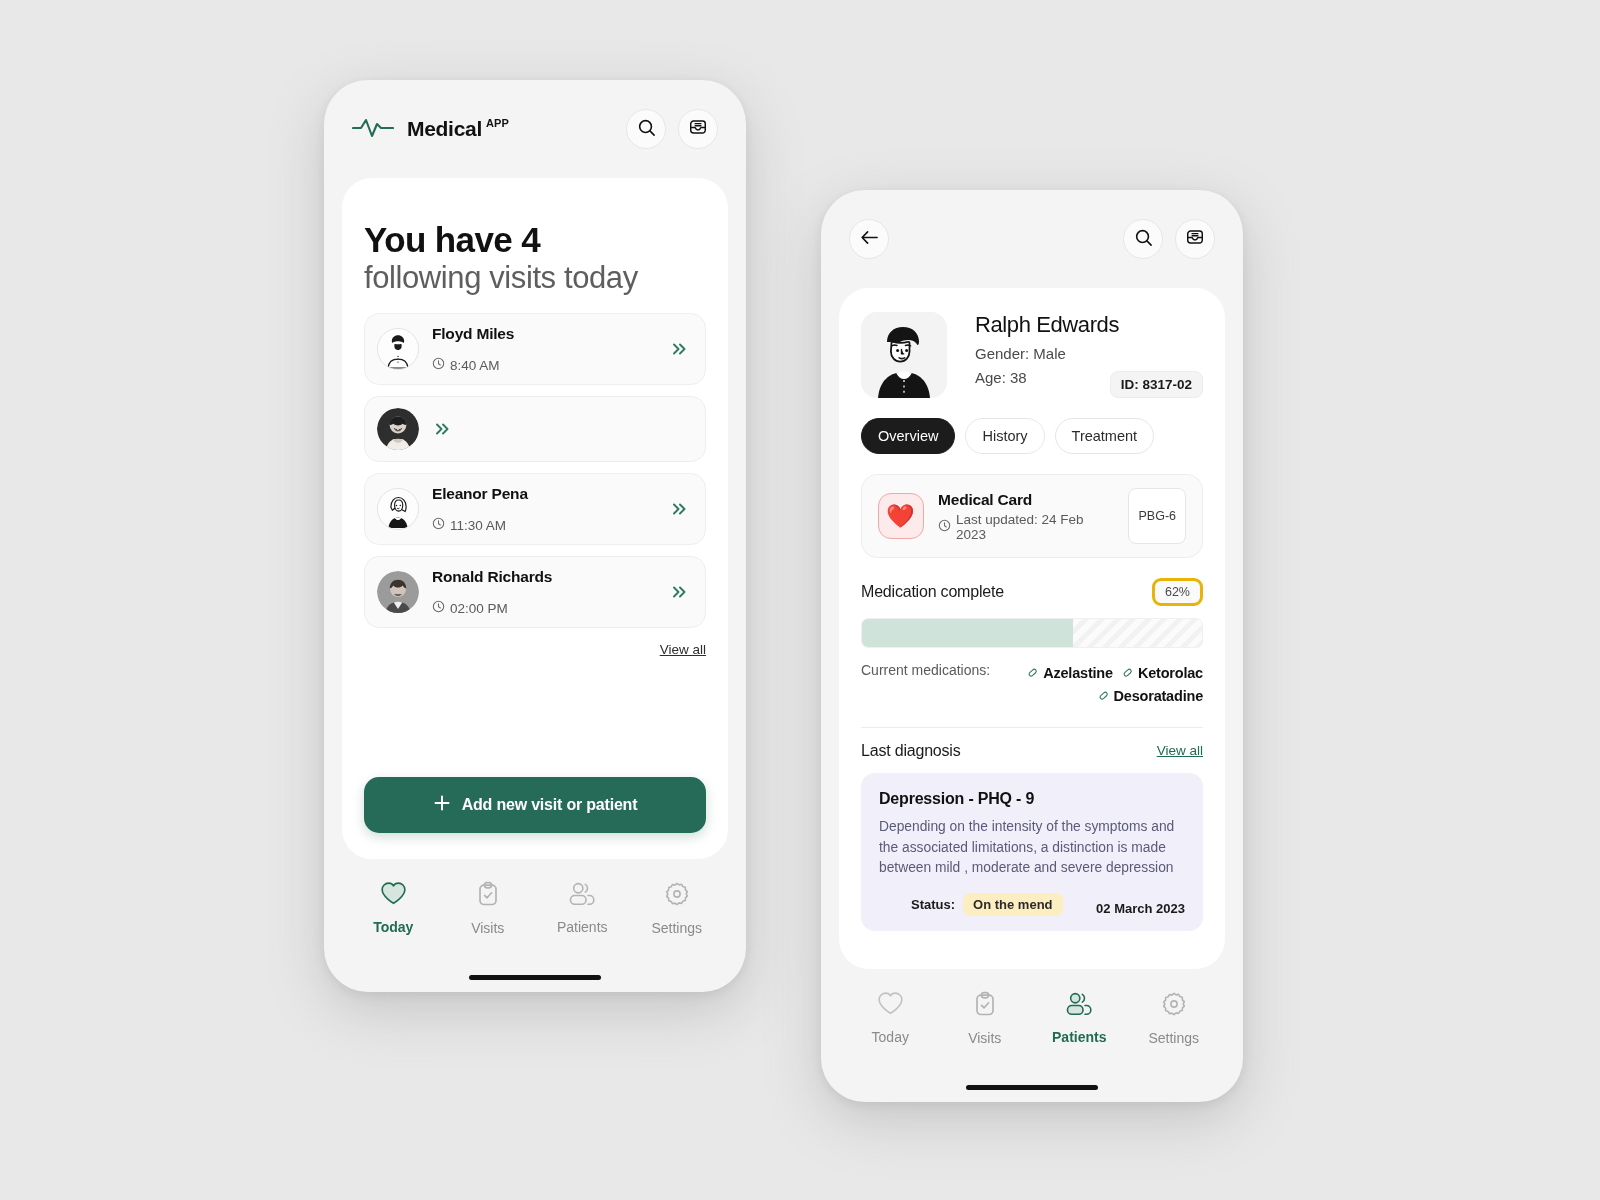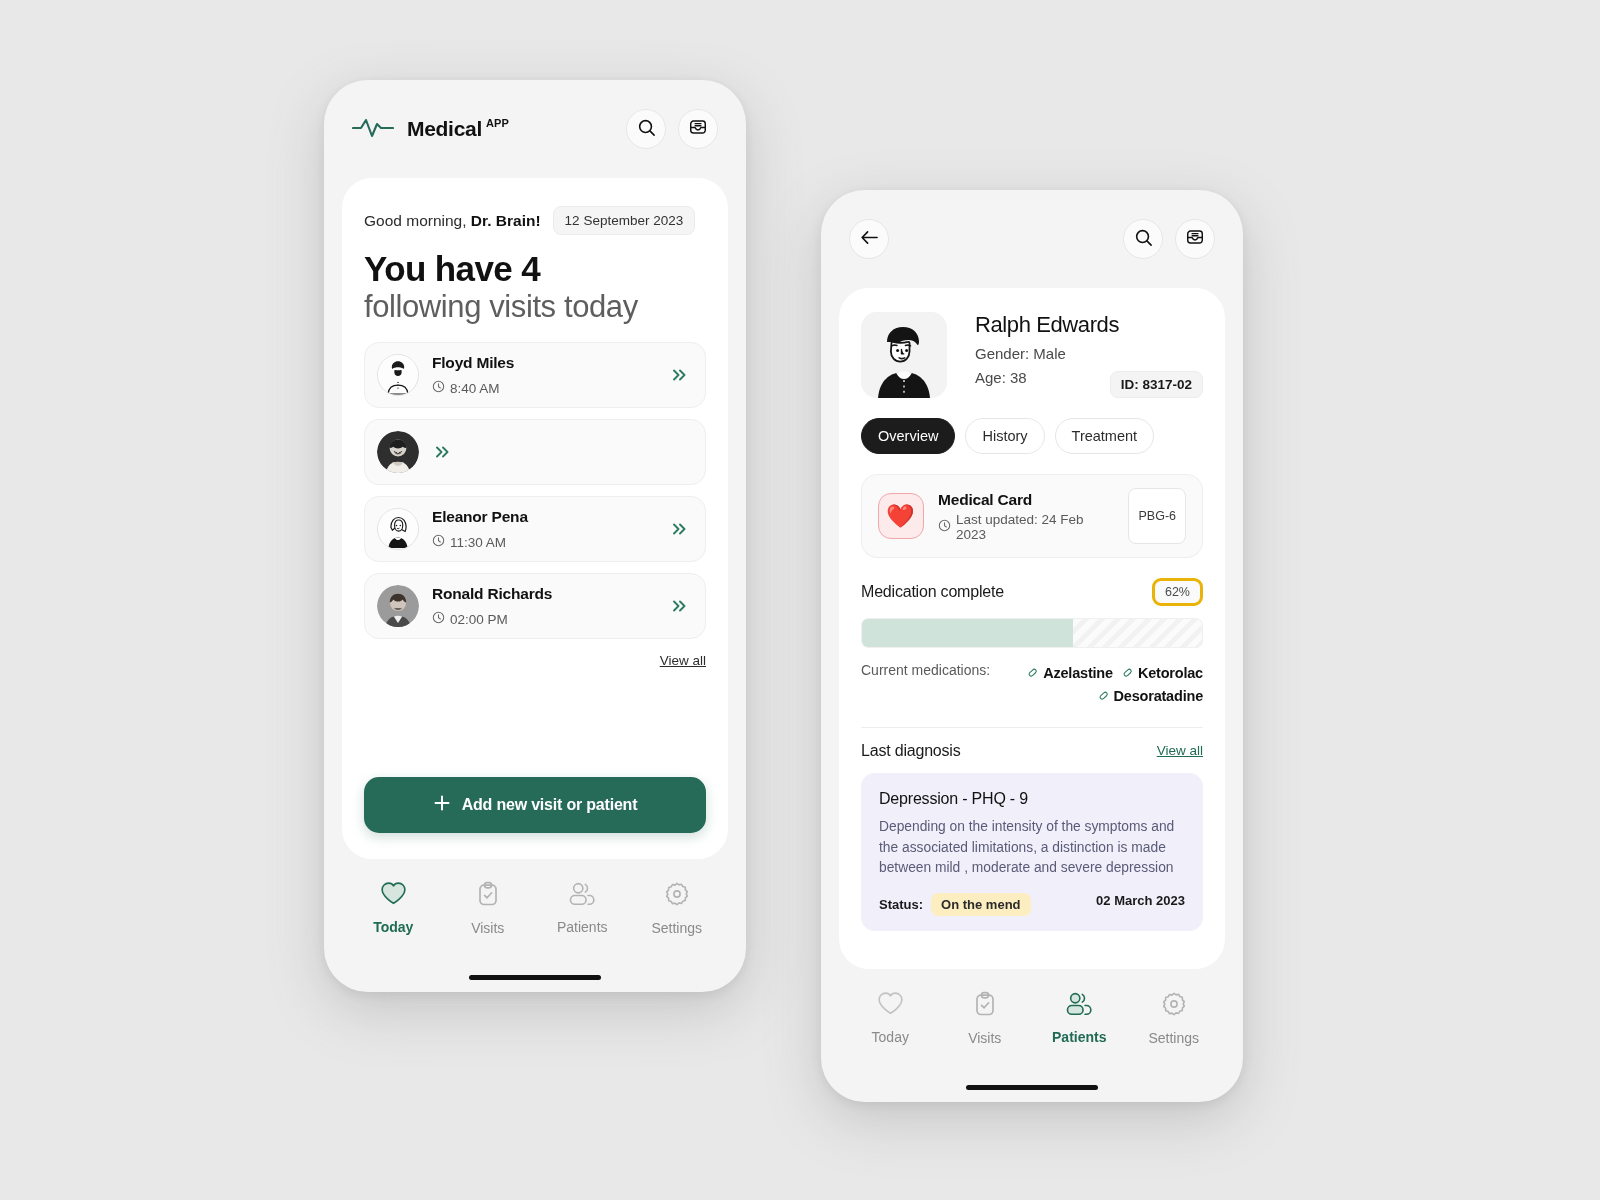--- a/index.html
+++ b/index.html
@@ -69,21 +69,21 @@
   }
   .avatar {
     width: 42px; height: 42px; border-radius: 50%; flex: none;
     background: #f0f0f0; overflow: hidden;
     display: flex; align-items: flex-end; justify-content: center;
   }
   .avatar.ring { border: 1px solid #e3e3e3; background: #fdfdfd; }
   .visit-txt { flex: 1 1 auto; min-width: 0; }
   .visit-name { font-size: 15.5px; font-weight: 700; color: #111; letter-spacing: -.2px; }
   .visit-time {
-    font-size: 13.5px; color: #5a5a5a; margin-top: 8px;
+    font-size: 13.5px; color: #5a5a5a; margin-top: 14px;
     display: flex; align-items: center; gap: 5px;
   }
   .chev { flex: none; display: flex; }
 
   .viewall-row { display: flex; justify-content: flex-end; margin-top: 14px; }
   .viewall {
     font-size: 13.5px; color: #2d2d2d; text-decoration: underline;
     cursor: pointer;
   }
   .viewall.green { color: #1f6b53; text-decoration-color: #1f6b53; }
@@ -186,24 +186,24 @@
   .capsule { display: inline-block; vertical-align: -1px; margin-right: 4px; }
 
   .divider { height: 1px; background: #ededed; margin: 18px 0 0; }
   .diag-head {
     display: flex; align-items: center; justify-content: space-between; margin-top: 14px;
   }
   .diag-title { font-size: 16px; color: #1a1a1a; letter-spacing: -.2px; }
   .diag-card {
     margin-top: 13px; background: #f0effa; border-radius: 14px; padding: 17px 18px 15px;
   }
-  .diag-name { font-size: 16px; font-weight: 400; color: #111; letter-spacing: -.2px; }
+  .diag-name { font-size: 16px; font-weight: 700; color: #111; letter-spacing: -.2px; }
   .diag-body { font-size: 13.8px; color: #5b5a78; line-height: 1.5; margin-top: 9px; }
   .diag-foot {
-    display: flex; align-items: flex-start; justify-content: space-between; margin-top: 14px;
+    display: flex; align-items: flex-end; justify-content: space-between; margin-top: 14px; margin-left: 32px;
   }
   .status-wrap { display: flex; align-items: center; gap: 8px; }
   .status-label { font-size: 13px; font-weight: 700; color: #1a1a1a; }
   .status-badge {
     font-size: 13px; font-weight: 700; color: #2b2b2b;
     background: #fdeec2; border-radius: 7px; padding: 4px 10px;
   }
   .diag-date { font-size: 13px; font-weight: 700; color: #1a1a1a; }
 </style>
 </head>
@@ -241,27 +241,20 @@
               <path d="M3 11.5 h4.2 a1 1 0 0 1 .95.7 a3 3 0 0 0 5.7 0 a1 1 0 0 1 .95-.7 H19 v3.2 a3 3 0 0 1-3 3 H6 a3 3 0 0 1-3-3 z" stroke="#111" stroke-width="1.6" stroke-linejoin="round"></path>
               <path d="M7.8 7.3 h6.4 M7.8 9.6 h6.4" stroke="#111" stroke-width="1.5" stroke-linecap="round"></path>
             </svg>
           </span>
         </div>
       </div>
     </div>
 
     <div class="card">
 
-      <div class="greet-row">
-        <div class="greet">
-          <span>Good morning,</span>
-          <b>Dr. Brain!</b>
-        </div>
-        <div class="date-pill">12 September 2023</div>
-      </div>
 
       <div class="headline">
         <div class="l1">You have 4</div>
         <div class="l2">following visits today</div>
       </div>
 
       <div class="visits">
 
         <div class="visit">
           <div class="avatar ring">

